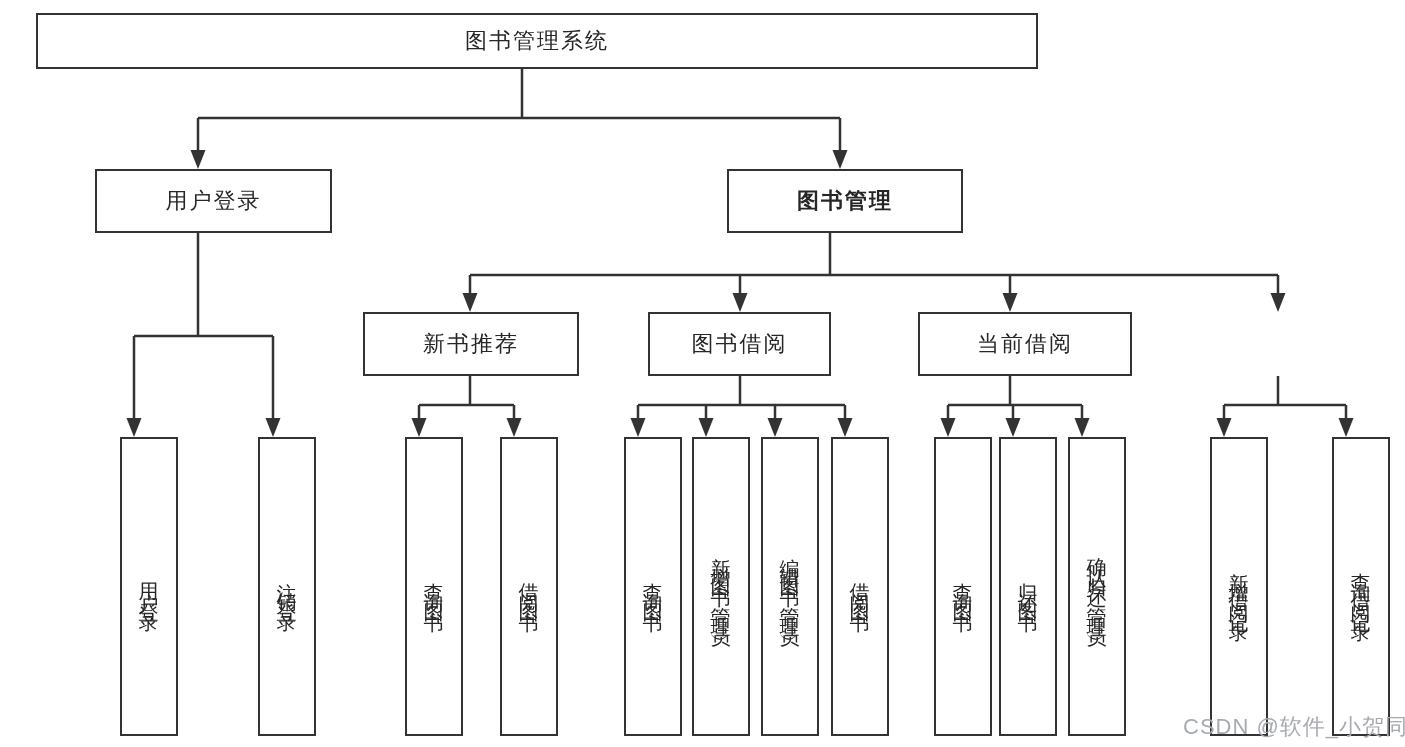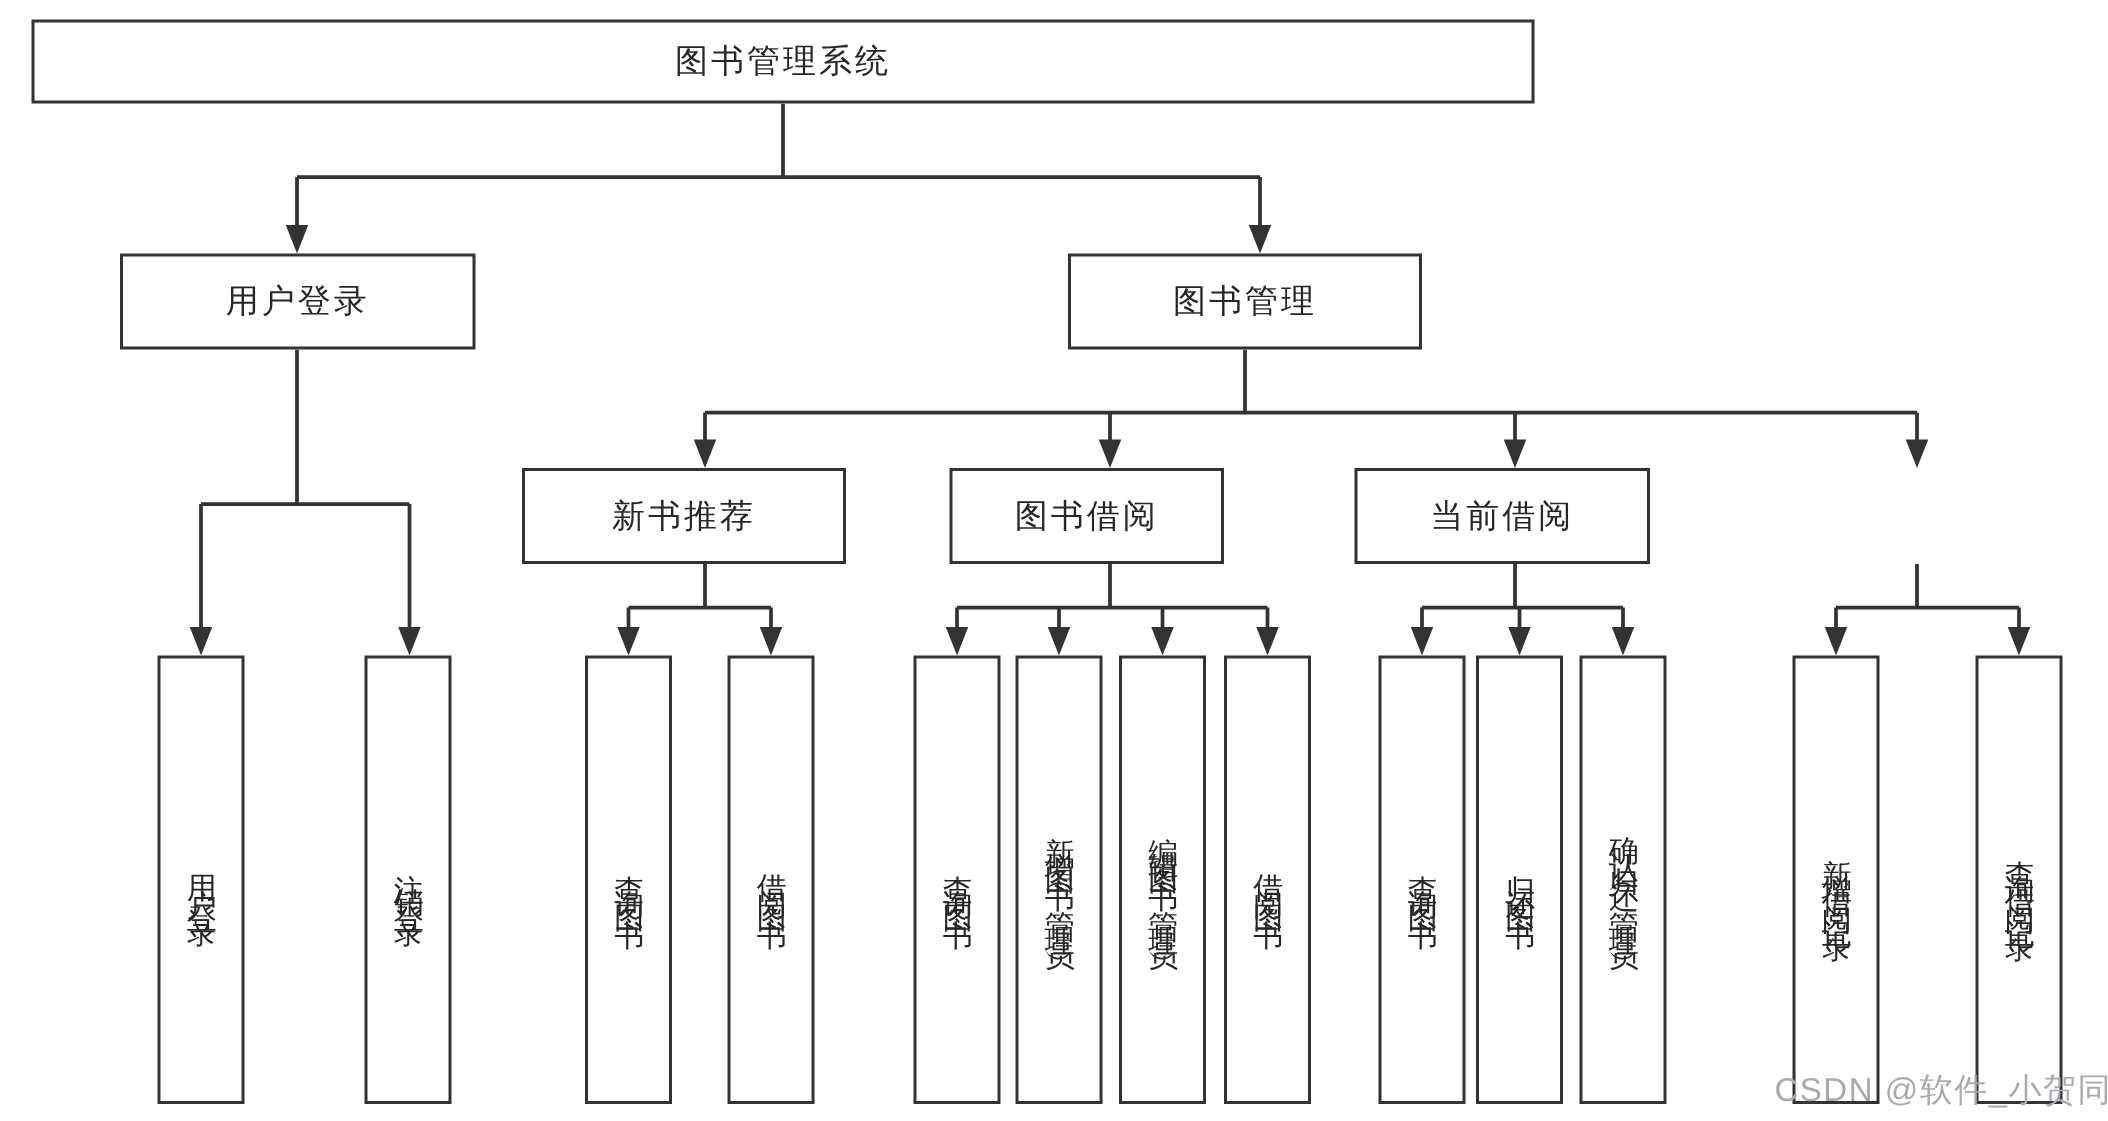--- a/index.html
+++ b/index.html
@@ -5,36 +5,37 @@
   html,body{margin:0;padding:0;background:#fff;}
   .stage{
     position:relative;width:1405px;height:747px;background:#fff;
     font-family:"Liberation Sans",sans-serif;overflow:hidden;
   }
   .connectors{position:absolute;left:0;top:0;width:1405px;height:747px;}
   .node{
     position:absolute;box-sizing:border-box;background:#fff;
     border:2.5px solid #333333;display:flex;align-items:center;justify-content:center;
     color:#262626;
+    margin-left:15px;
   }
   .h-label{font-size:22px;letter-spacing:2px;line-height:1;white-space:nowrap;}
   .v-label{
     writing-mode:vertical-rl;text-orientation:mixed;
     font-size:20px;letter-spacing:10px;line-height:1;
   }
   
   .n-root{left:21px;top:13px;width:1002px;height:56px;}
   
   .n-l2-0{left:80px;top:169px;width:237px;height:64px;}
-  .n-l2-1{left:712px;top:169px;width:236px;height:64px;}
+  .n-l2-1{left:712px;top:169px;width:236px;height:64px;font-weight:bold;}
   
   .n-l3{top:312px;height:64px;}
   .n-l3-0{left:348px;width:216px;align-items:center;}
   .n-l3-1{left:633px;width:183px;}
-  .n-l3-2{left:903px;width:197px;}
+  .n-l3-2{left:903px;width:214px;}
   .n-l3-3{left:1172px;width:213px;}
   
   .leaf{top:437px;width:58px;height:299px;}
   .lf0{left:105px;} .lf1{left:243px;}
   .lf2{left:390px;} .lf3{left:485px;}
   .lf4{left:609px;} .lf5{left:677px;} .lf6{left:746px;} .lf7{left:816px;}
   .lf8{left:919px;} .lf9{left:984px;} .lf10{left:1053px;}
   .lf11{left:1195px;} .lf12{left:1317px;}
   .watermark{
     position:absolute;left:1183px;top:712px;z-index:10;

